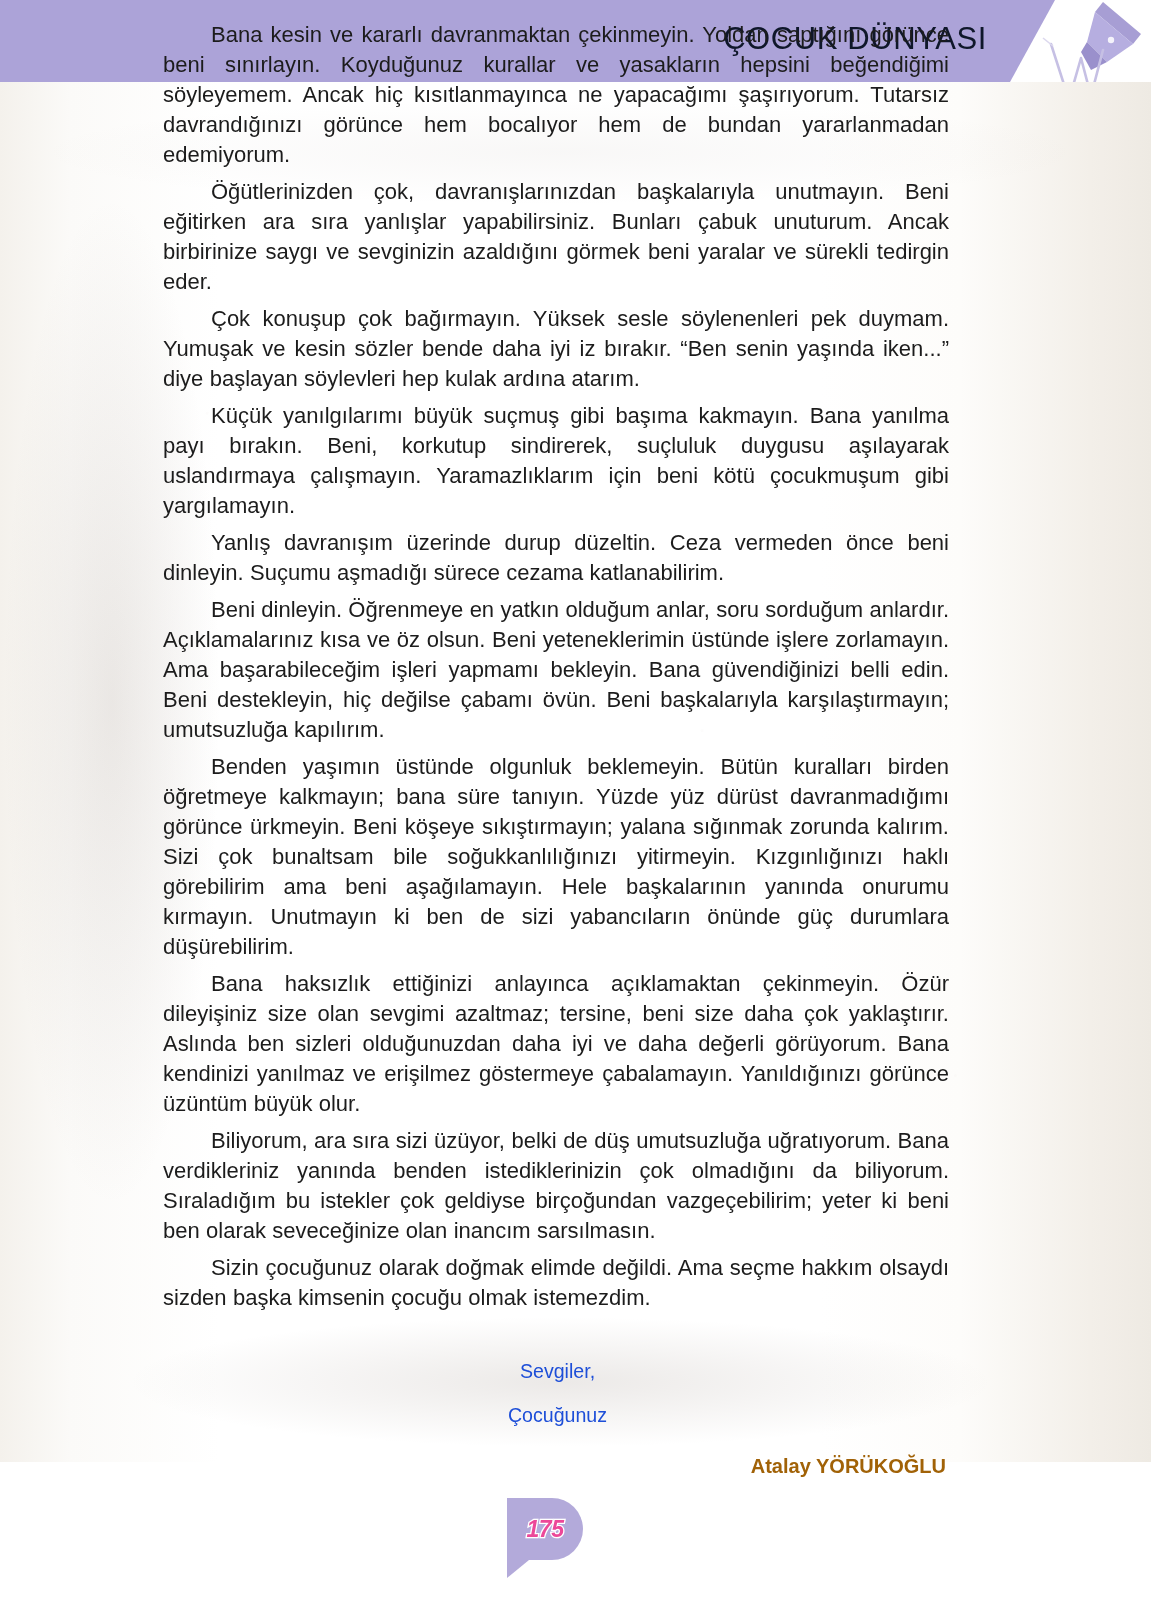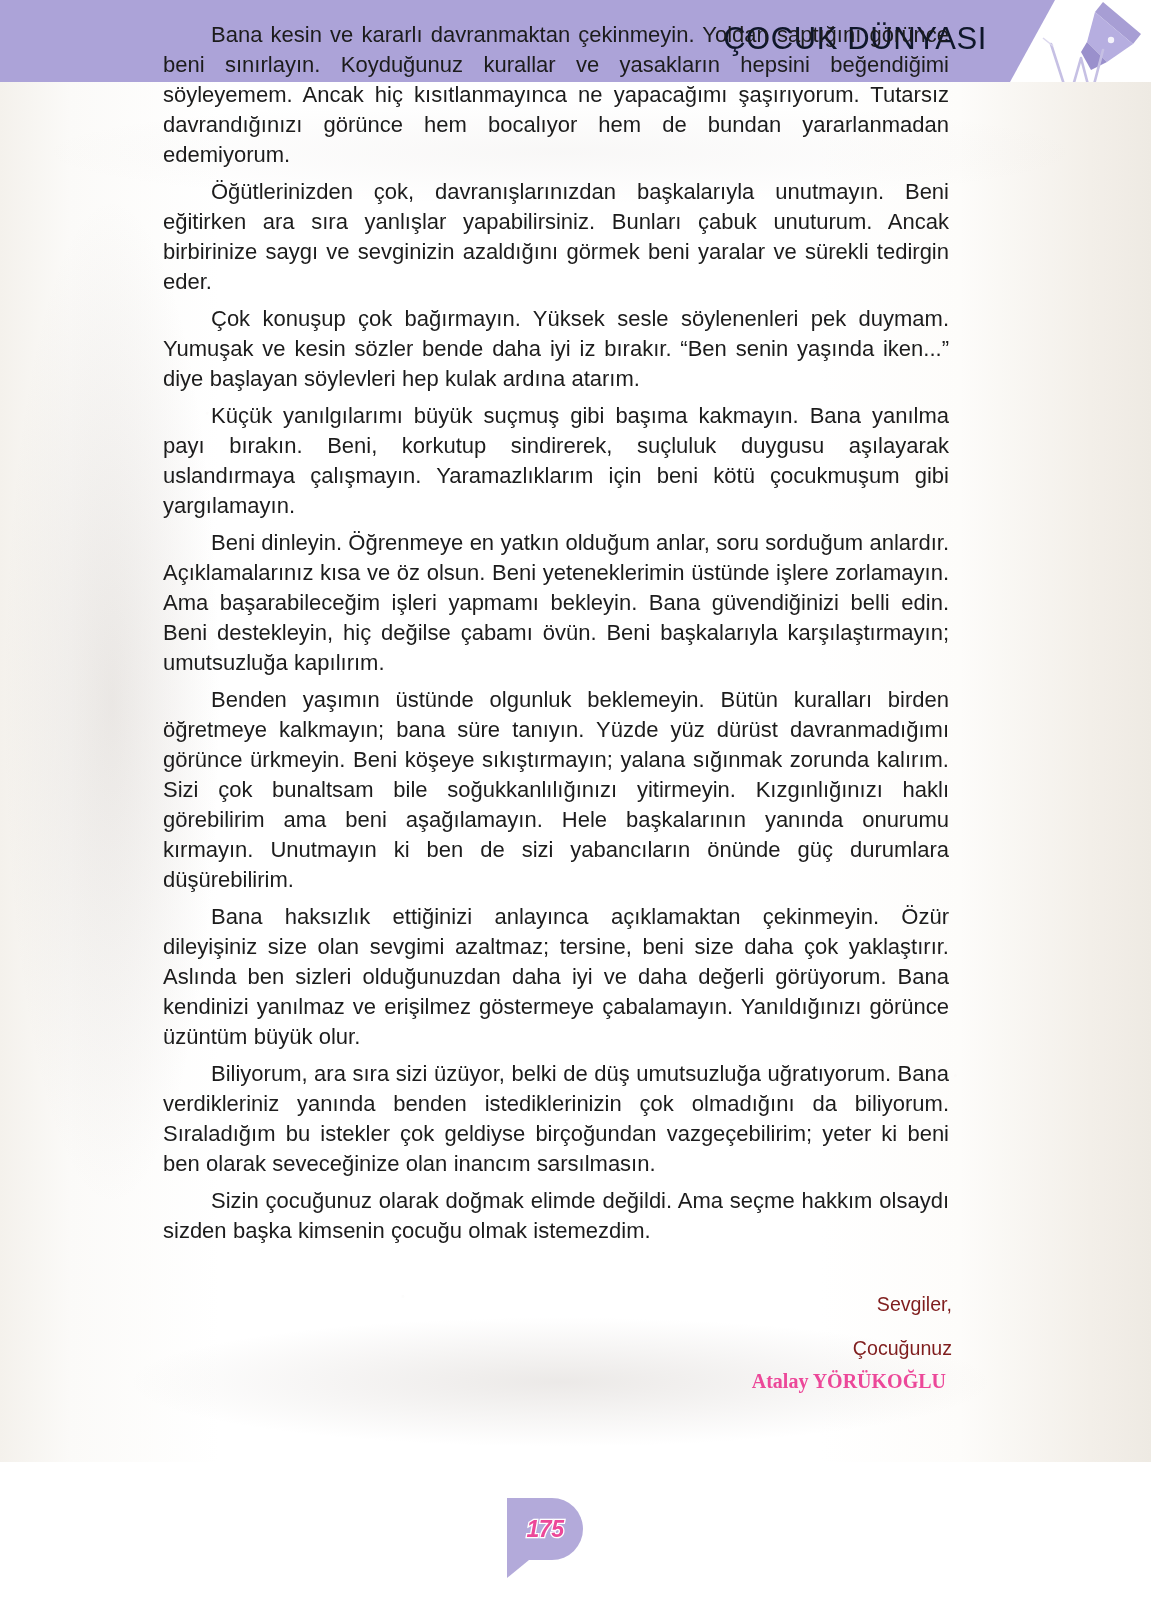--- a/index.html
+++ b/index.html
@@ -91,34 +91,34 @@
     font-size: 22px;
     line-height: 30px;
     color: #1c1c1c;
     text-align: justify;
     text-indent: 48px;
     word-spacing: 0.2px;
   }
 
   .signoff {
     margin-top: 36px;
-    text-align: right;
+    text-align: center;
     font-size: 19.6px;
     line-height: 44px;
-    color: #7f1d1d;
+    color: #1d4ed8;
   }
   .signoff .line-1 { padding-right: 6px; }
   .signoff .line-2 { padding-right: 6px; }
   .author {
+    margin-top: 18px;
     text-align: right;
     font-size: 20px;
     font-weight: bold;
-    color: #ec4899;
+    color: #a16207;
     padding-right: 12px;
-    font-family: Liberation Serif, serif;
   }
 
   
   .page-number-wrap {
     position: absolute;
     left: 507px;
     top: 1498px;
     width: 120px;
     height: 110px;
   }
@@ -178,20 +178,21 @@
 
   <div class="sheet">
     <div class="grain"></div>
   </div>
 
   <div class="content">
     <p class="para">Bana kesin ve kararlı davranmaktan çekinmeyin. Yoldan saptığını görünce beni sınırlayın. Koyduğunuz kurallar ve yasakların hepsini beğendiğimi söyleyemem. Ancak hiç kısıtlanmayınca ne yapacağımı şaşırıyorum. Tutarsız davrandığınızı görünce hem bocalıyor hem de bundan yararlanmadan edemiyorum.</p>
     <p class="para">Öğütlerinizden çok, davranışlarınızdan başkalarıyla unutmayın. Beni eğitirken ara sıra yanlışlar yapabilirsiniz. Bunları çabuk unuturum. Ancak birbirinize saygı ve sevginizin azaldığını görmek beni yaralar ve sürekli tedirgin eder.</p>
     <p class="para">Çok konuşup çok bağırmayın. Yüksek sesle söylenenleri pek duymam. Yumuşak ve kesin sözler bende daha iyi iz bırakır. “Ben senin yaşında iken...” diye başlayan söylevleri hep kulak ardına atarım.</p>
     <p class="para">Küçük yanılgılarımı büyük suçmuş gibi başıma kakmayın. Bana yanılma payı bırakın. Beni, korkutup sindirerek, suçluluk duygusu aşılayarak uslandırmaya çalışmayın. Yaramazlıklarım için beni kötü çocukmuşum gibi yargılamayın.</p>
+    <p class="para">Yanlış davranışım üzerinde durup düzeltin. Ceza vermeden önce beni dinleyin. Suçumu aşmadığı sürece cezama katlanabilirim.</p>
     <p class="para">Beni dinleyin. Öğrenmeye en yatkın olduğum anlar, soru sorduğum anlardır. Açıklamalarınız kısa ve öz olsun. Beni yeteneklerimin üstünde işlere zorlamayın. Ama başarabileceğim işleri yapmamı bekleyin. Bana güvendiğinizi belli edin. Beni destekleyin, hiç değilse çabamı övün. Beni başkalarıyla karşılaştırmayın; umutsuzluğa kapılırım.</p>
     <p class="para">Benden yaşımın üstünde olgunluk beklemeyin. Bütün kuralları birden öğretmeye kalkmayın; bana süre tanıyın. Yüzde yüz dürüst davranmadığımı görünce ürkmeyin. Beni köşeye sıkıştırmayın; yalana sığınmak zorunda kalırım. Sizi çok bunaltsam bile soğukkanlılığınızı yitirmeyin. Kızgınlığınızı haklı görebilirim ama beni aşağılamayın. Hele başkalarının yanında onurumu kırmayın. Unutmayın ki ben de sizi yabancıların önünde güç durumlara düşürebilirim.</p>
     <p class="para">Bana haksızlık ettiğinizi anlayınca açıklamaktan çekinmeyin. Özür dileyişiniz size olan sevgimi azaltmaz; tersine, beni size daha çok yaklaştırır. Aslında ben sizleri olduğunuzdan daha iyi ve daha değerli görüyorum. Bana kendinizi yanılmaz ve erişilmez göstermeye çabalamayın. Yanıldığınızı görünce üzüntüm büyük olur.</p>
     <p class="para">Biliyorum, ara sıra sizi üzüyor, belki de düş umutsuzluğa uğratıyorum. Bana verdikleriniz yanında benden istediklerinizin çok olmadığını da biliyorum. Sıraladığım bu istekler çok geldiyse birçoğundan vazgeçebilirim; yeter ki beni ben olarak seveceğinize olan inancım sarsılmasın.</p>
     <p class="para">Sizin çocuğunuz olarak doğmak elimde değildi. Ama seçme hakkım olsaydı sizden başka kimsenin çocuğu olmak istemezdim.</p>
 
     <div class="signoff">
       <div class="line-1">Sevgiler,</div>
       <div class="line-2">Çocuğunuz</div>
     </div>

